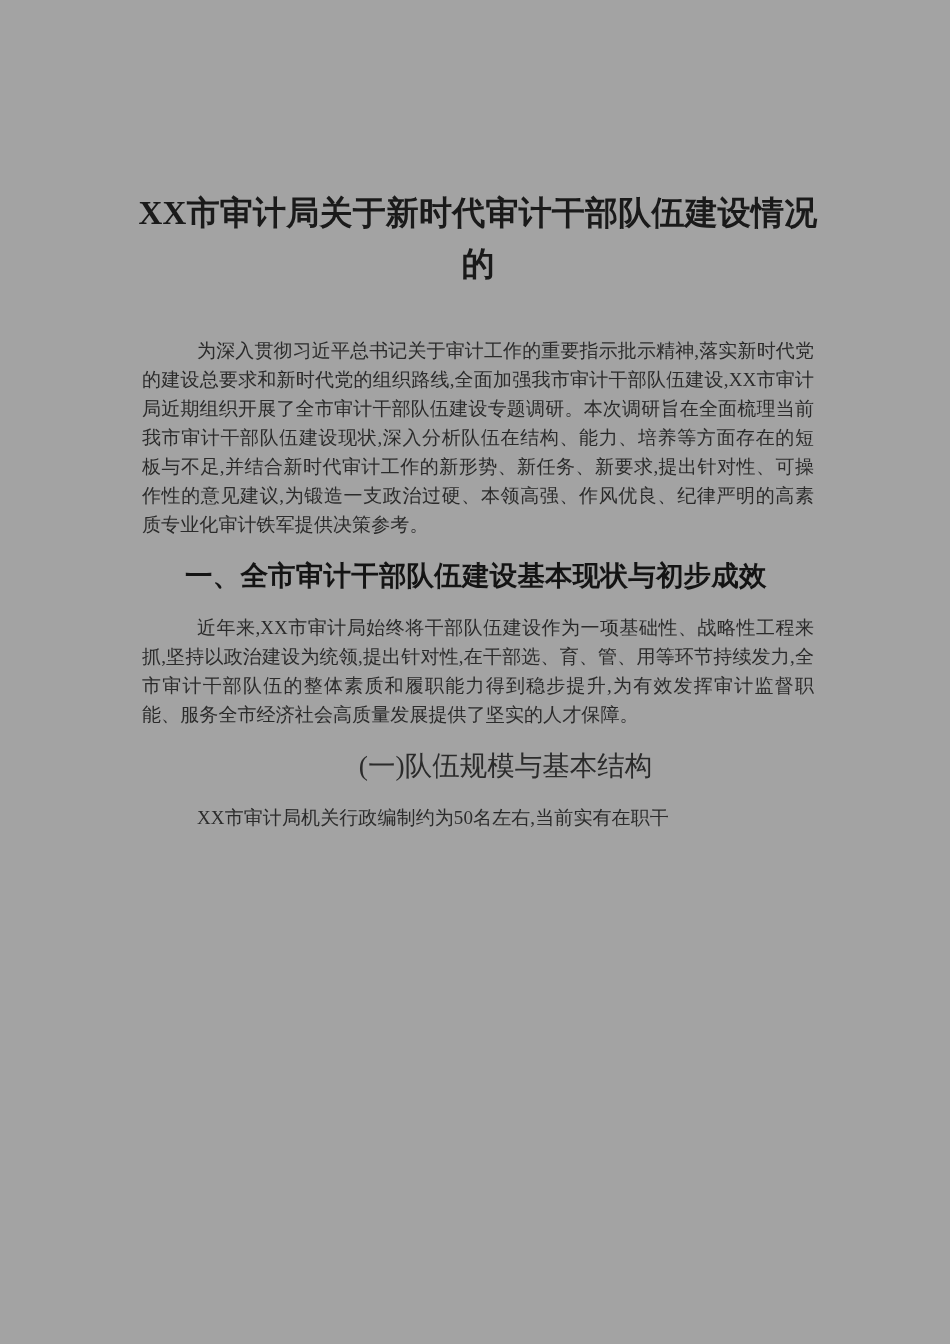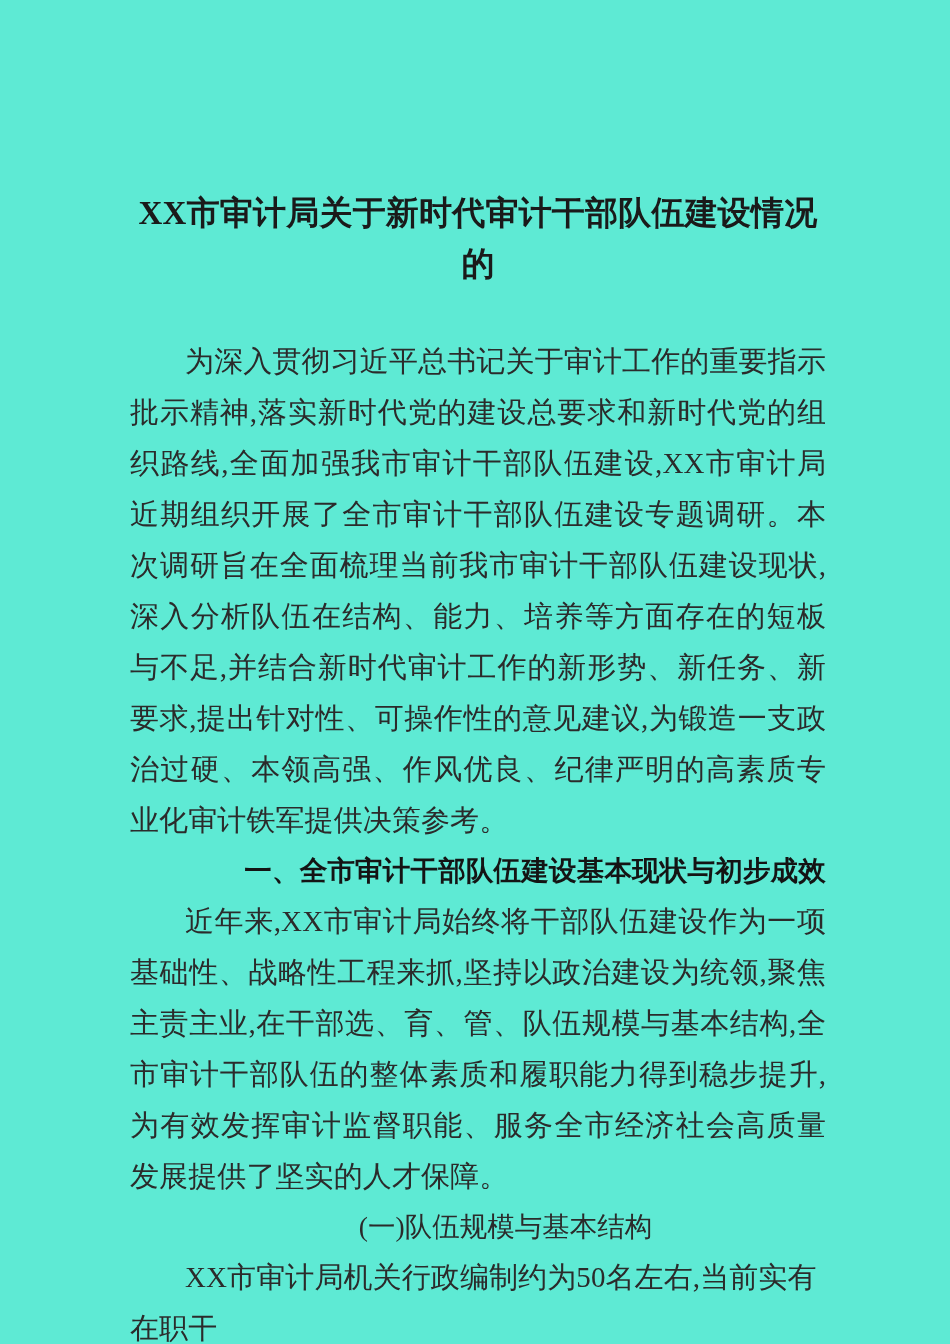--- a/index.html
+++ b/index.html
@@ -13,21 +13,21 @@
     overflow: hidden;
     font-family: "Liberation Serif", "DejaVu Serif", serif;
     color: #262626;
     -webkit-font-smoothing: antialiased;
   }
 
   .page {
     position: relative;
     width: 950px;
     height: 1344px;
-    background: #5eead4;
+    background: #a3a3a3;
     box-sizing: border-box;
   }
 
   .content {
     position: absolute;
     left: 130px;
     top: 0;
     width: 696px;
   }
 
@@ -43,42 +43,42 @@
     letter-spacing: 0.2px;
     color: #1a1a1a;
   }
 
   
   .body-block {
     margin-top: 46px;
   }
 
   p.para {
-    margin: 0;
+    margin: 12px;
     font-family: "Liberation Serif", "DejaVu Serif", serif;
-    font-size: 29px;
-    line-height: 51px;
+    font-size: 19px;
+    line-height: 29px;
     text-align: justify;
     text-align-last: left;
     text-justify: inter-character;
     text-indent: 55px;
     color: #2b2b2b;
     word-break: break-all;
     letter-spacing: 0.1px;
   }
 
   
   h2.section-heading {
     margin: 0;
     font-family: "Liberation Serif", "DejaVu Serif", serif;
     font-weight: bold;
     font-size: 27.5px;
     line-height: 50px;
     text-indent: 55px;
-    text-align: right;
+    text-align: left;
     color: #141414;
     letter-spacing: 0.2px;
   }
 
   
   h3.subsection-heading {
     margin: 0;
     font-family: "Liberation Serif", "DejaVu Serif", serif;
     font-weight: normal;
     font-size: 27.5px;
@@ -102,21 +102,21 @@
     <h1 class="doc-title">
       <span>XX市审计局关于新时代审计干部队伍建设情况的</span><br>
     </h1>
 
     <div class="body-block">
 
       <p class="para">为深入贯彻习近平总书记关于审计工作的重要指示批示精神,落实新时代党的建设总要求和新时代党的组织路线,全面加强我市审计干部队伍建设,XX市审计局近期组织开展了全市审计干部队伍建设专题调研。本次调研旨在全面梳理当前我市审计干部队伍建设现状,深入分析队伍在结构、能力、培养等方面存在的短板与不足,并结合新时代审计工作的新形势、新任务、新要求,提出针对性、可操作性的意见建议,为锻造一支政治过硬、本领高强、作风优良、纪律严明的高素质专业化审计铁军提供决策参考。</p>
 
       <h2 class="section-heading">一、全市审计干部队伍建设基本现状与初步成效</h2>
 
-      <p class="para">近年来,XX市审计局始终将干部队伍建设作为一项基础性、战略性工程来抓,坚持以政治建设为统领,聚焦主责主业,在干部选、育、管、队伍规模与基本结构,全市审计干部队伍的整体素质和履职能力得到稳步提升,为有效发挥审计监督职能、服务全市经济社会高质量发展提供了坚实的人才保障。</p>
+      <p class="para">近年来,XX市审计局始终将干部队伍建设作为一项基础性、战略性工程来抓,坚持以政治建设为统领,提出针对性,在干部选、育、管、用等环节持续发力,全市审计干部队伍的整体素质和履职能力得到稳步提升,为有效发挥审计监督职能、服务全市经济社会高质量发展提供了坚实的人才保障。</p>
 
       <h3 class="subsection-heading">(一)队伍规模与基本结构</h3>
 
       <p class="para para-last">XX市审计局机关行政编制约为50名左右,当前实有在职干</p>
 
     </div>
   </div>
 </div>
 
 </body></html>

